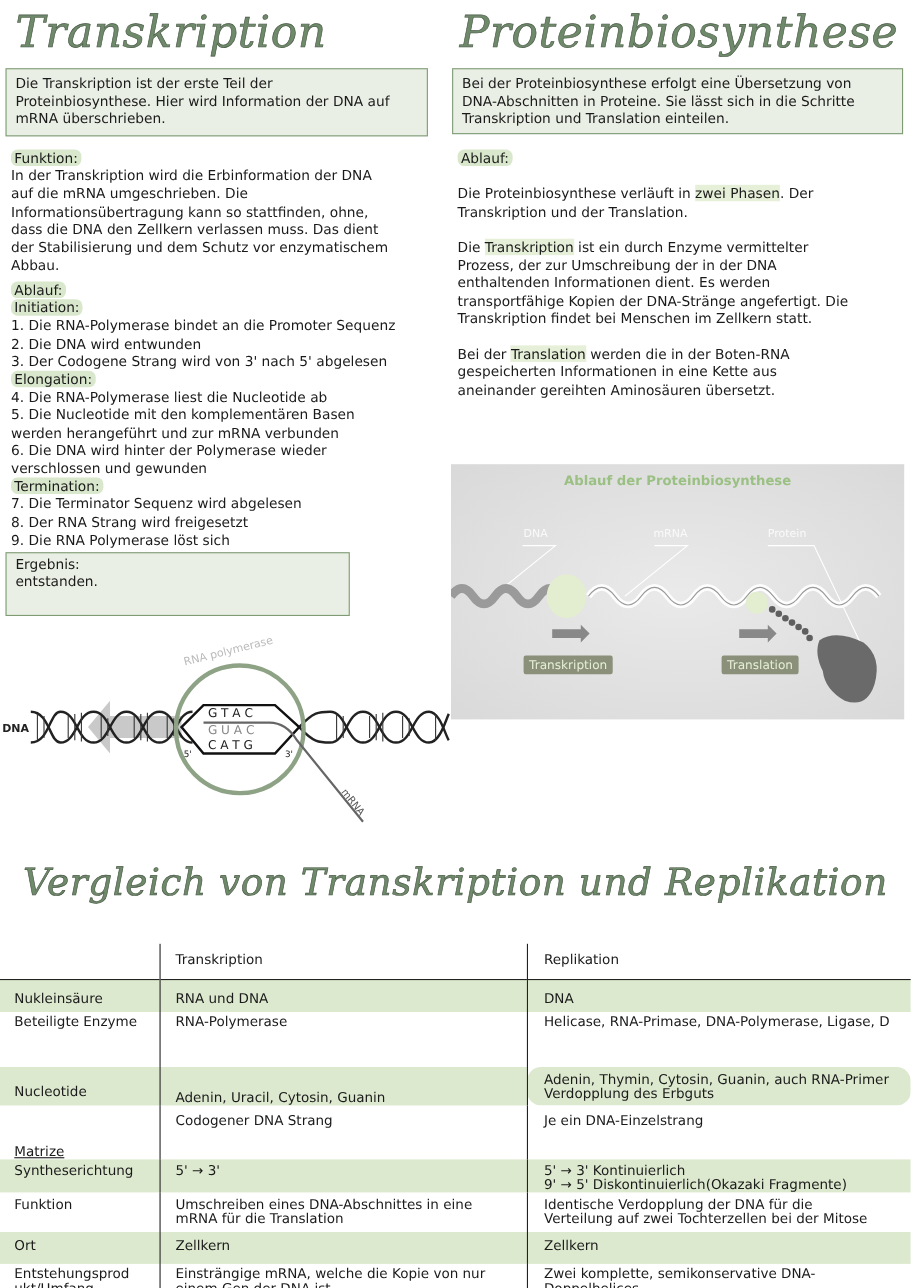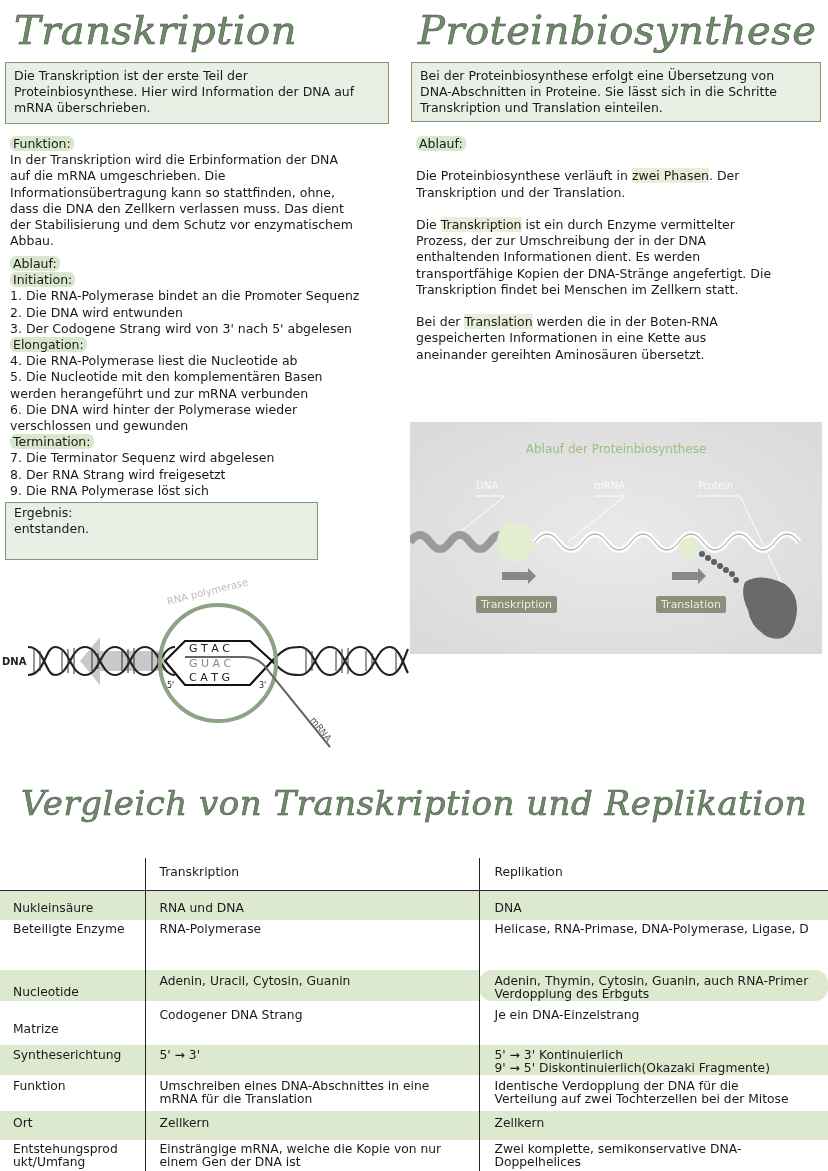--- a/index.html
+++ b/index.html
@@ -6,21 +6,21 @@
   body{width:828px;height:1171px;position:relative;overflow:hidden;font-family:"DejaVu Sans",sans-serif;color:#1a1a1a;}
   .abs{position:absolute;}
   .script{font-family:"DejaVu Serif",serif;font-style:italic;color:#6f8a6a;letter-spacing:0.5px;-webkit-text-stroke:0.6px #4b5a48;}
   .box{position:absolute;background:#e9efe4;border:1.5px solid #7e9b74;box-sizing:border-box;padding:4px 8px;font-size:12.5px;line-height:16px;}
   .txt{font-size:12.5px;line-height:16.2px;}
   .hl{background:#d9e8cc;border-radius:6px;padding:0 3px;}
   .hl2{background:#e6efd8;}
   .line{display:block;white-space:nowrap;}
   
   .fig{position:absolute;left:410px;top:422px;width:412px;height:232px;background:radial-gradient(ellipse at center,#eaeaea 0%,#d9d9d9 100%);}
-  .figtitle{position:absolute;left:0;right:0;top:20px;text-align:center;font-size:12px;font-weight:normal;color:#9bc083;}
+  .figtitle{position:absolute;left:0;right:0;top:8px;text-align:center;font-size:12px;font-weight:bold;color:#9bc083;}
   .flabel{position:absolute;font-size:10px;color:#fafafa;}
   .fbadge{position:absolute;background:#8a9079;color:#e6f0d5;font-size:11px;padding:2px 5px;border-radius:2px;}
   
   table{border-collapse:collapse;position:absolute;left:0;top:858px;width:828px;font-size:12.3px;}
   td{vertical-align:top;padding:3px 0 0 0;line-height:13px;}
   td.c0{width:145px;padding-left:13px;box-sizing:border-box;border-right:1.5px solid #222;}
   td.c1{width:334px;padding-left:14px;box-sizing:border-box;border-right:1.5px solid #222;}
   td.c2{padding-left:15px;white-space:nowrap;}
   tr.g{background:#dde9cf;}
 </style>
@@ -191,28 +191,28 @@
   </tr>
   <tr style="height:50px;">
     <td class="c0">
           <span class="line">Beteiligte Enzyme</span>
         </td>
     <td class="c1">RNA-Polymerase</td>
     <td class="c2">Helicase, RNA-Primase, DNA-Polymerase, Ligase, D</td>
   </tr>
   <tr class="g" style="height:30px;">
     <td class="c0" style="padding-top:16px;">Nucleotide</td>
-    <td class="c1" style="padding-top:5px;">Adenin, Uracil, Cytosin, Guanin</td>
+    <td class="c1" style="padding-top:22px;">Adenin, Uracil, Cytosin, Guanin</td>
     <td class="c2" style="padding-top:5px;border-radius:13px;">
           <span class="line">Adenin, Thymin, Cytosin, Guanin, auch RNA-Primer</span>
           <span class="line">Verdopplung des Erbguts</span>
         </td>
   </tr>
   <tr style="height:44px;">
-    <td class="c0" style="padding-top:22px;">Matrize</td>
+    <td class="c0" style="padding-top:36px;text-decoration:underline;">Matrize</td>
     <td class="c1" style="padding-top:8px;">Codogener DNA Strang</td>
     <td class="c2" style="padding-top:8px;">Je ein DNA-Einzelstrang</td>
   </tr>
   <tr class="g" style="height:30px;">
     <td class="c0" style="padding-top:4px;">Syntheserichtung</td>
     <td class="c1" style="padding-top:4px;">5' → 3'</td>
     <td class="c2" style="padding-top:4px;">
           <span class="line">5' → 3'  Kontinuierlich</span>
           <span class="line">9' → 5'  Diskontinuierlich(Okazaki Fragmente)</span>
         </td>

